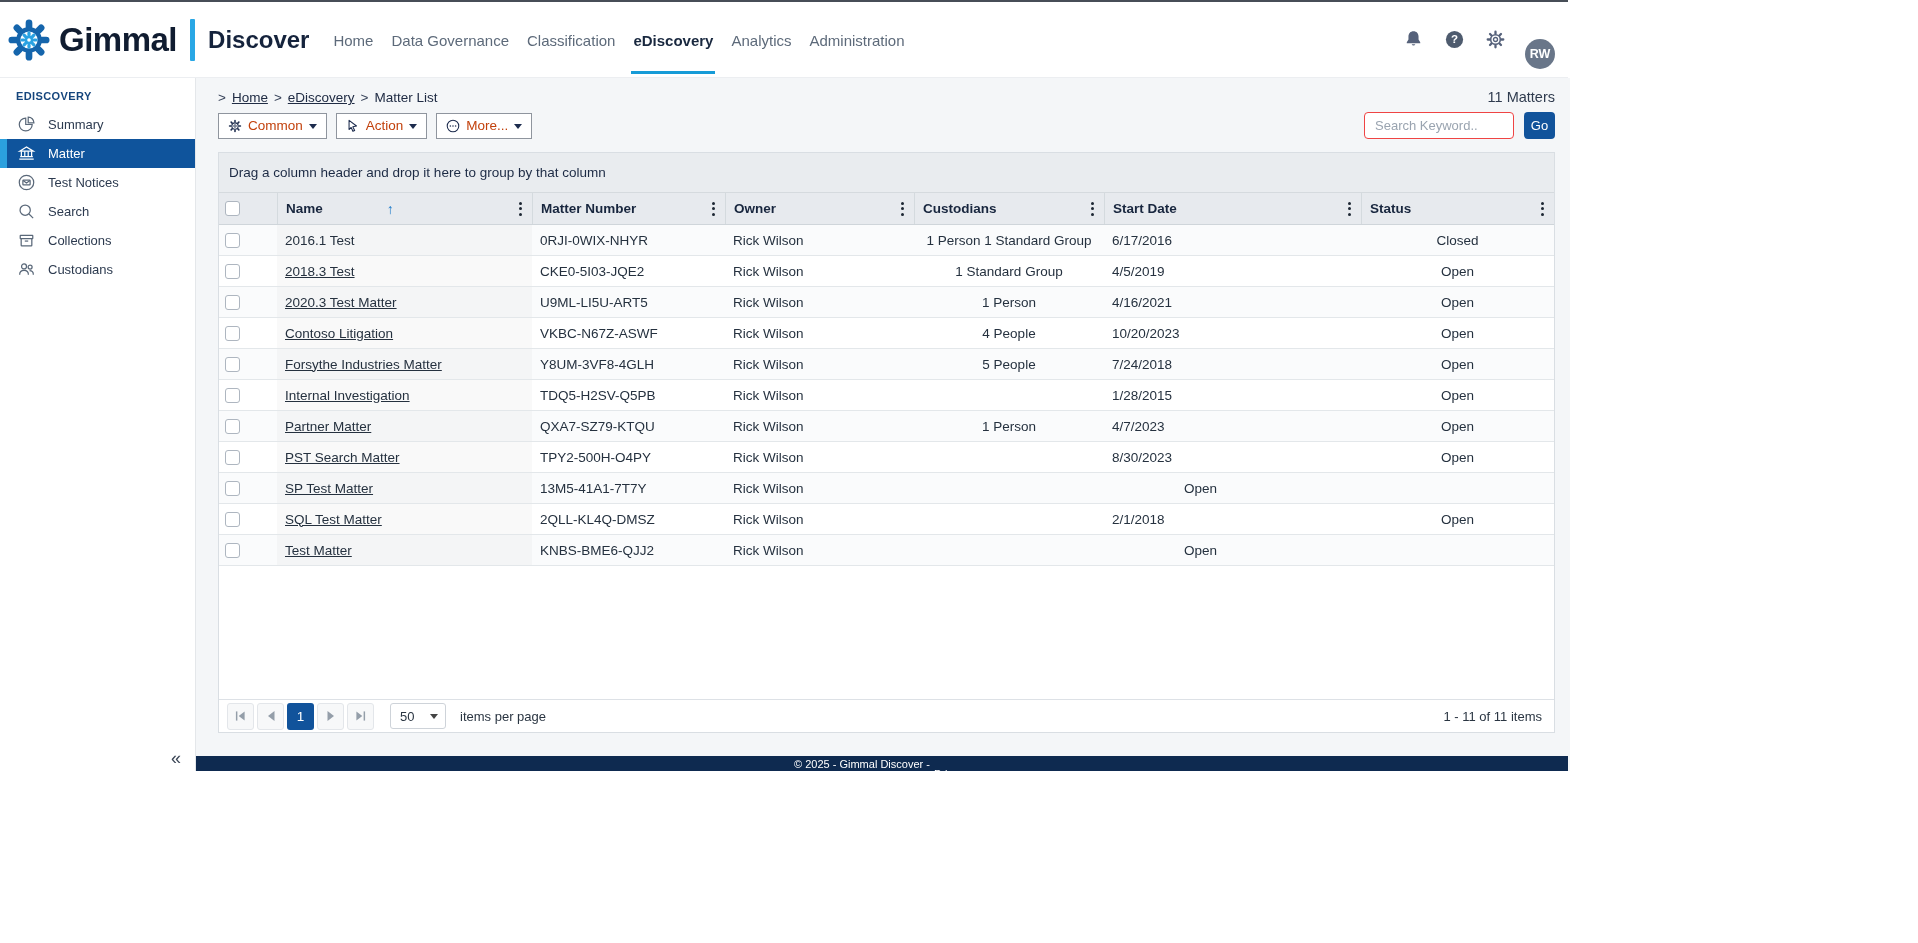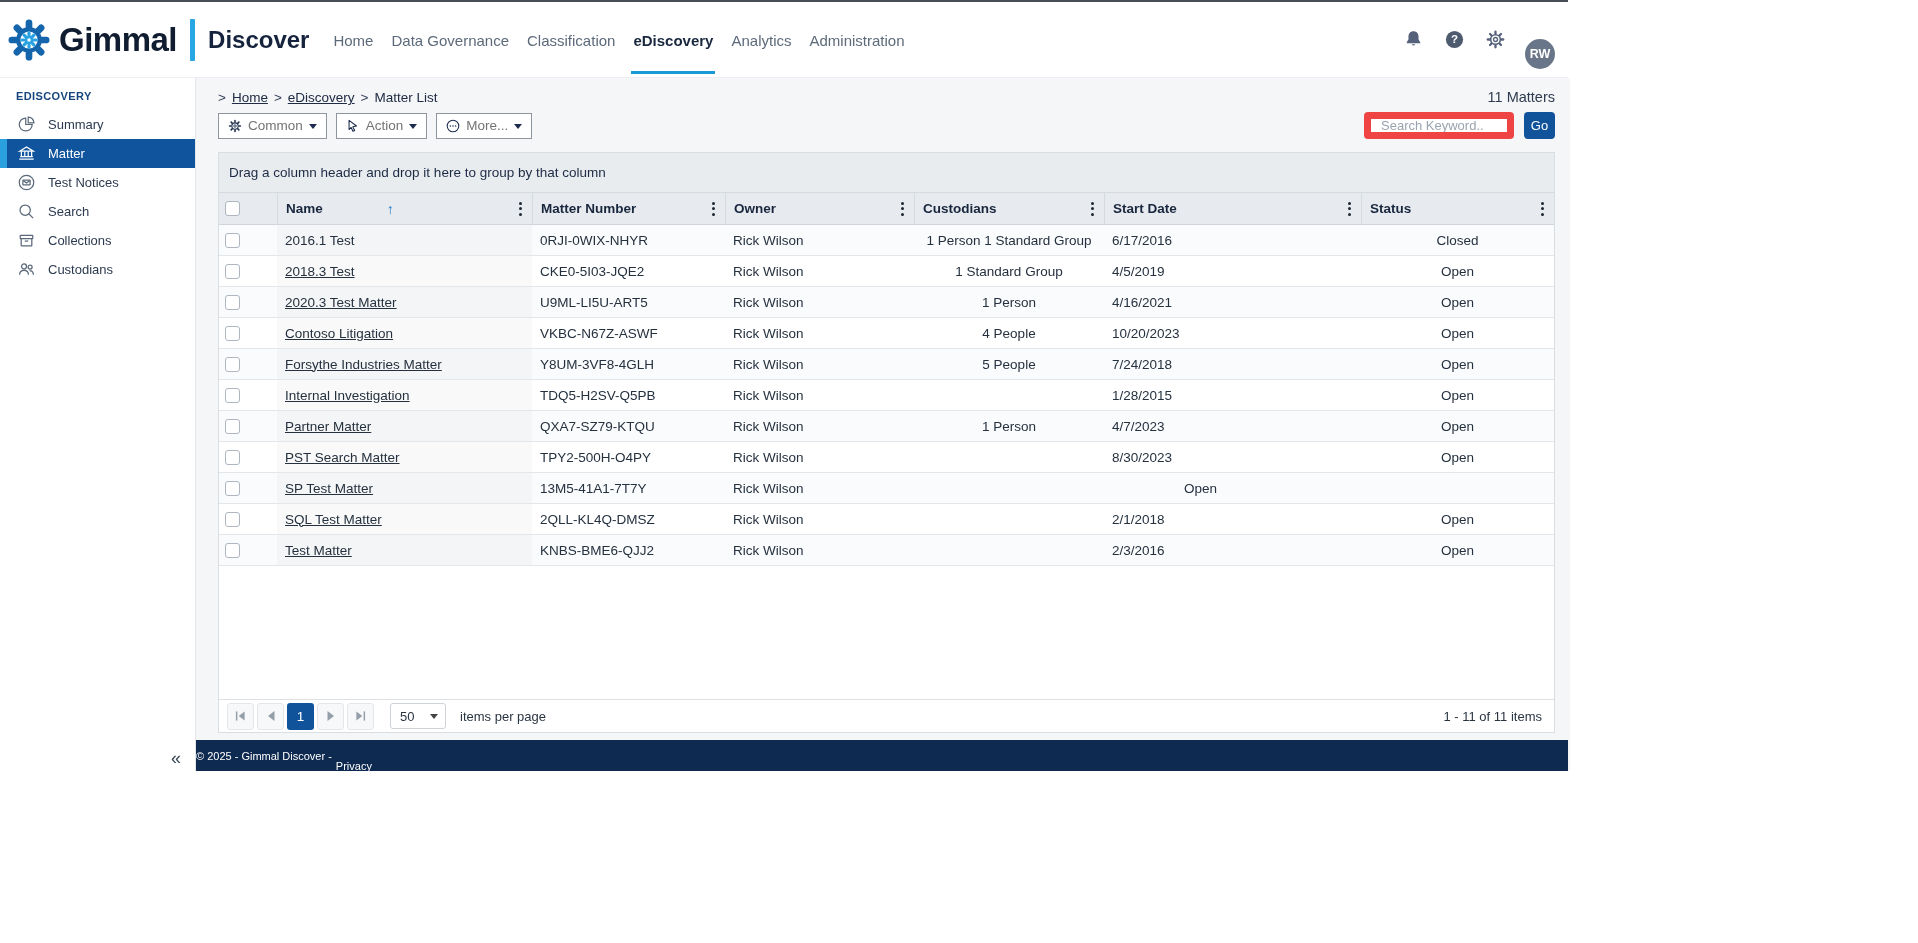--- a/index.html
+++ b/index.html
@@ -37,24 +37,24 @@
   
   .main { flex:1; background:#f4f6f8; padding:0 15px 0 22px; position:relative; }
   .crumb-row { display:flex; justify-content:space-between; align-items:baseline; margin-top:11px; }
   .breadcrumb { font-size:13.5px; color:#202c44; display:flex; gap:6px; align-items:baseline; }
   .breadcrumb .sep { color:#38435a; }
   .breadcrumb a { color:#202c44; text-decoration:underline; cursor:pointer; }
   .matters-count { font-size:14.5px; color:#2f3b4e; }
 
   .toolbar-row { display:flex; justify-content:space-between; align-items:center; margin-top:7px; }
   .btn-group { display:flex; gap:9px; }
-  .tb-btn { height:26px; background:#fff; border:1px solid #8f959e; border-radius:0; display:flex; align-items:center; gap:6px; padding:0 9px; font-size:13.5px; color:#737373; cursor:pointer; }
+  .tb-btn { height:26px; background:#fff; border:1px solid #8f959e; border-radius:0; display:flex; align-items:center; gap:6px; padding:0 9px; font-size:13.5px; color:#c2410c; cursor:pointer; }
   .caret { width:0; height:0; border-left:4px solid transparent; border-right:4px solid transparent; border-top:5px solid #1d2c4e; margin-top:1px; }
   .search-group { display:flex; align-items:center; gap:10px; }
-  .search-input { width:150px; height:27px; border:7px solid #ef4444; border-radius:4px; padding:0 10px; font-size:13px; color:#333; background:#fff; outline:none; font-family:"Liberation Sans", sans-serif; }
+  .search-input { width:150px; height:27px; border:1px solid #ef4444; border-radius:4px; padding:0 10px; font-size:13px; color:#333; background:#fff; outline:none; font-family:"Liberation Sans", sans-serif; }
   .search-input::placeholder { color:#9aa4b0; }
   .go-btn { width:31px; height:27px; background:#11539b; border:none; border-radius:4px; color:#fff; font-size:13px; cursor:pointer; font-family:"Liberation Sans", sans-serif; }
 
   
   .grid { margin-top:13px; height:581px; background:#fdba74; border:1px solid #d9dee3; display:flex; flex-direction:column; }
   .group-bar { height:40px; background:#e9ecef; display:flex; align-items:center; padding-left:10px; font-size:13.5px; color:#1c2a44; flex:none; border-bottom:1px solid #d5dade; }
   .t-header { height:32px; background:#e7eaee; display:flex; flex:none; border-bottom:1px solid #cfd5da; }
   .th { display:flex; align-items:center; font-size:13.5px; font-weight:bold; color:#18263e; padding:0 4px 0 8px; border-left:1px solid #d4dade; cursor:pointer;gap:44px; }
   .th:first-child { border-left:none; }
   .sort-arrow { color:#1a78c8; font-size:14px; margin-left:20px; font-weight:bold; }
@@ -87,21 +87,21 @@
   .pg-btn { width:27px; height:27px; border:1px solid #e3e6ea; background:#f7f8f9; border-radius:3px; display:flex; align-items:center; justify-content:center; cursor:pointer; }
   .pg-btn svg { display:block; }
   .pg-num { width:27px; height:27px; background:#11539b; color:#fff; border-radius:3px; display:flex; align-items:center; justify-content:center; font-size:13.5px; cursor:pointer; }
   .pg-select { width:56px; height:26px; border:1px solid #ced3d9; border-radius:3px; background:#fff; display:flex; align-items:center; margin-left:13px; cursor:pointer; }
   .pg-select .val { flex:1; padding-left:9px; font-size:13px; color:#2a3542; }
   .pg-select .caret { border-top-color:#444; margin-right:7px; }
   .pg-label { margin-left:11px; }
   .pg-range { margin-left:auto; padding-right:4px; }
 
   
-  .footer { position:absolute; left:196px; right:0; bottom:0; height:31px; background:#0e2a50; color:#fff; display:flex; align-items:center; justify-content:flex-start; gap:4px; font-size:11px; }
+  .footer { position:absolute; left:196px; right:0; bottom:0; height:15px; background:#0e2a50; color:#fff; display:flex; align-items:center; justify-content:center; gap:4px; font-size:11px; }
   .footer a { color:#fff; text-decoration:underline; cursor:pointer;margin-top:20px; }
 </style>
 </head>
 <body>
 
 <div class="app">
 
   <div class="top-header">
     <div class="logo-wrap">
       <svg class="logo-gear" viewBox="0 0 44 44" width="42" height="42">
@@ -470,21 +470,20 @@
   <div class="t-row alt">
     <div class="cell c-check">
       <span class="checkbox"></span>
     </div>
     <div class="cell c-name">
       <a class="name-link">Test Matter</a>
     </div>
     <div class="cell c-number">KNBS-BME6-QJJ2</div>
     <div class="cell c-owner">Rick Wilson</div>
     <div class="cell c-cust"></div>
-    <div class="cell c-date">2/3/2016</div>
     <div class="cell c-status">Open</div>
   </div>
 </div>
 
         <div class="grid-spacer"></div>
 
         <div class="pager">
           <span class="pg-btn">
             <svg viewBox="0 0 12 10" width="11" height="10">
                 <rect x="1" y="0" width="1.6" height="10" fill="#949ea9"></rect>

